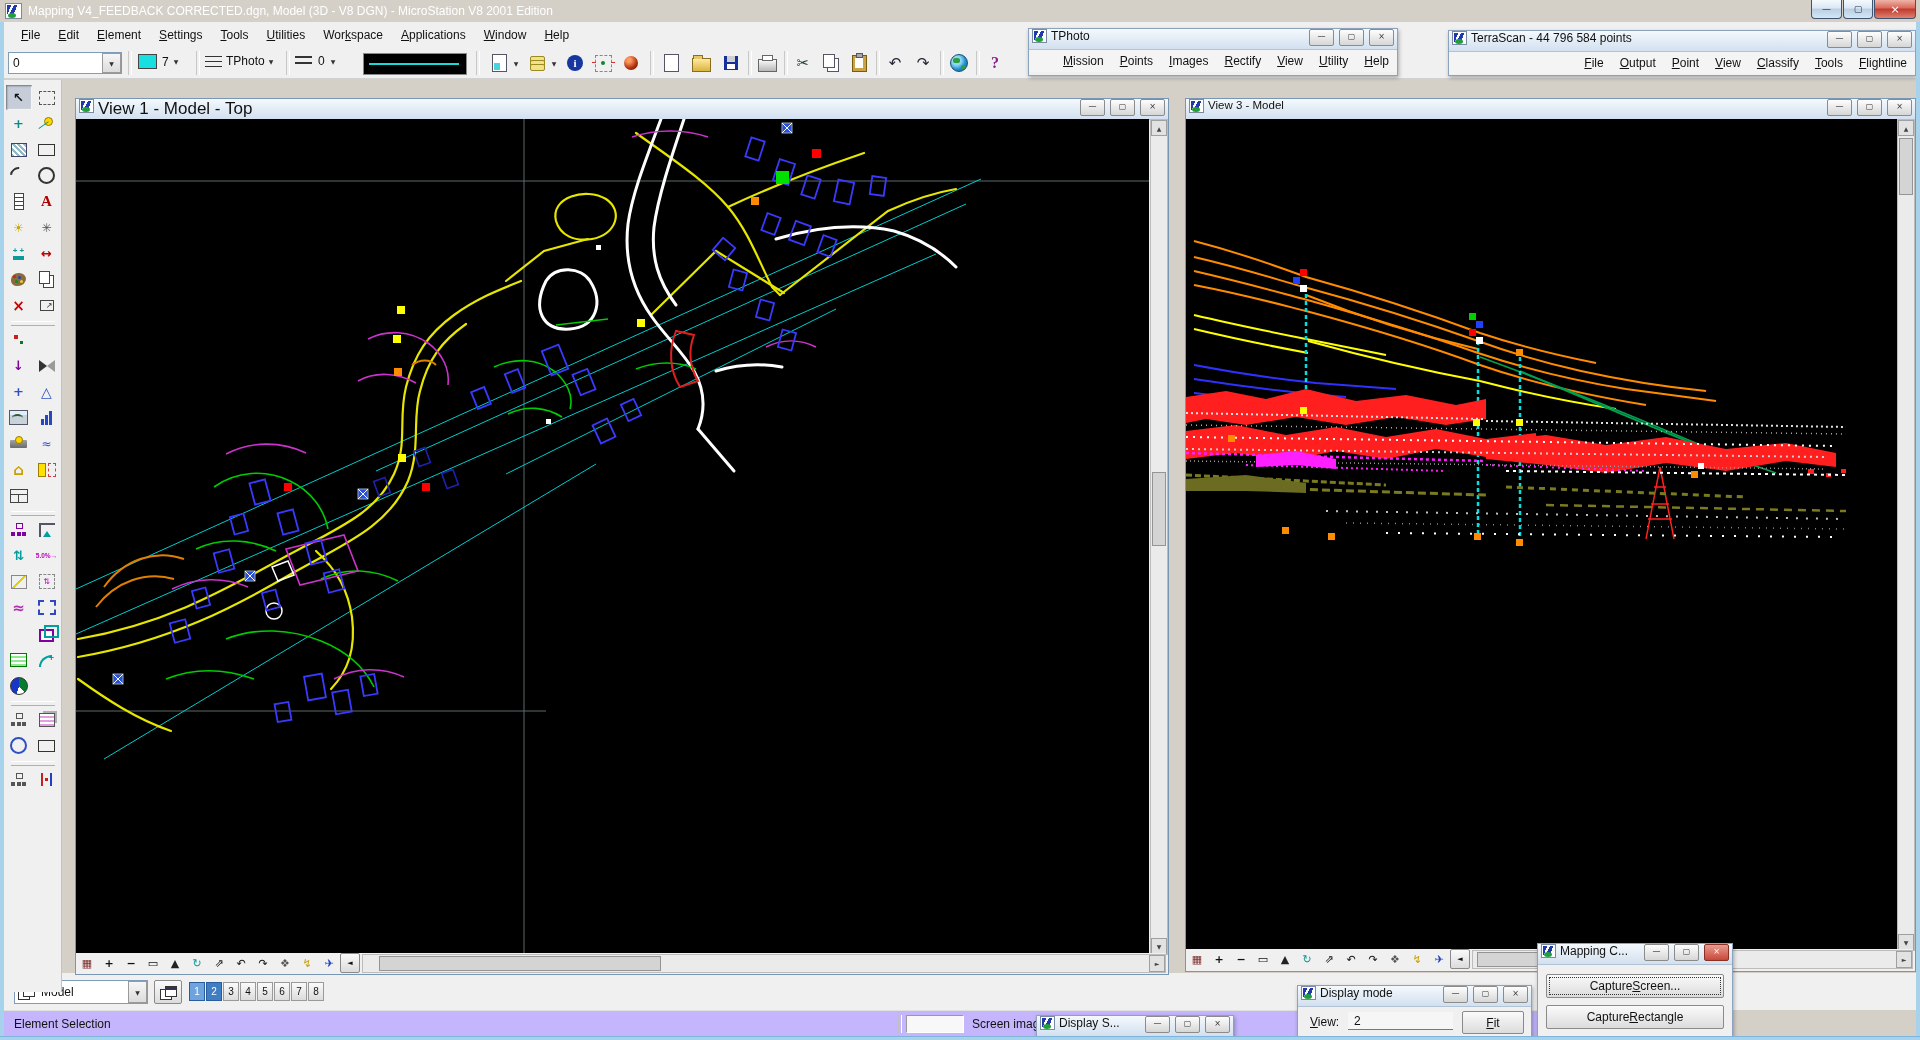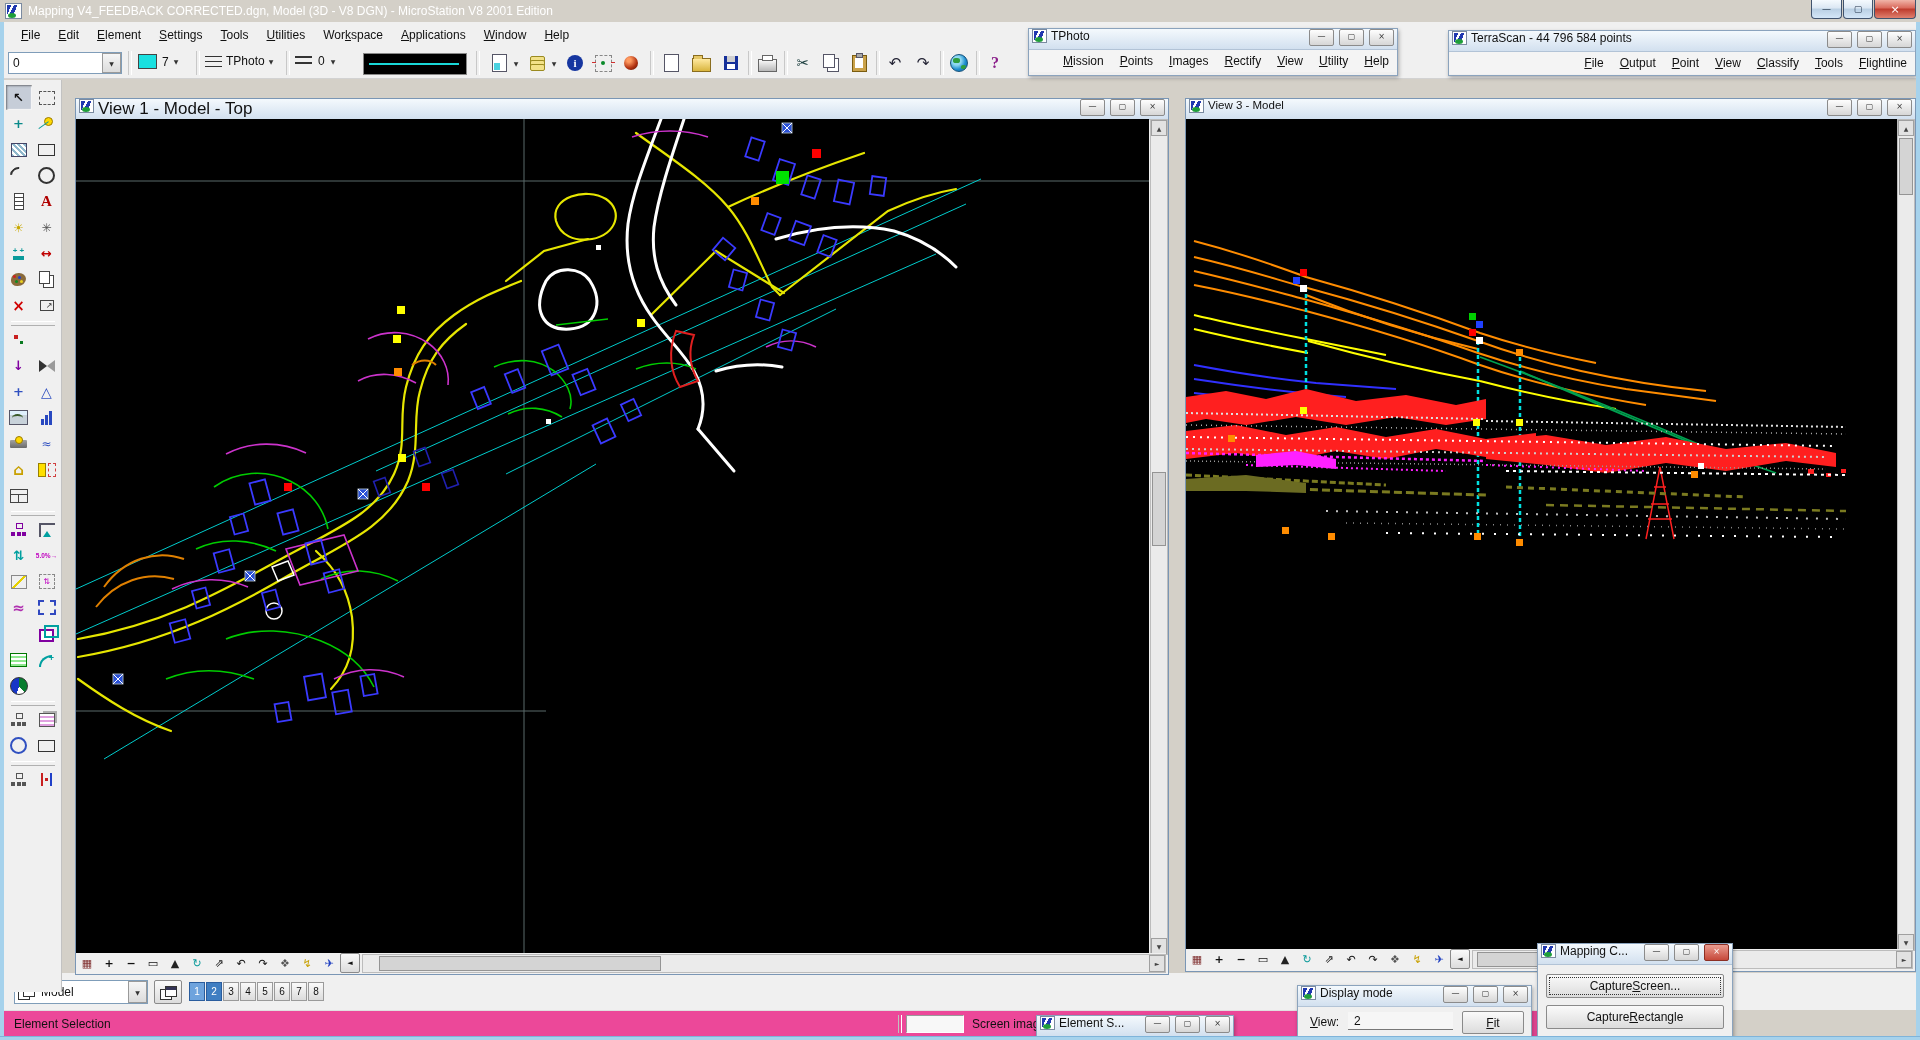--- a/index.html
+++ b/index.html
@@ -124,21 +124,21 @@
   .p-bars .lr{width:2px;height:13px;background:#c82020;}
   .p-bars .dot{width:3px;height:3px;background:#c82020;}
   .p-bars .lb{width:2px;height:13px;background:#2040c8;}
   .p-tin{width:0;height:0;border-left:8px solid #333;border-right:8px solid #9a9a9a;border-top:6px solid transparent;border-bottom:6px solid transparent;}
   .p-measure{border-bottom:4px solid #0a9a9a;color:#0a9a9a;font-size:8px;font-weight:bold;line-height:8px;padding-bottom:1px;}
   .p-bulbline{width:15px;height:13px;position:relative;}
   .p-bulbline::before{content:"";position:absolute;right:1px;top:0;width:7px;height:7px;border-radius:50%;background:#ffd800;border:1px solid #9a7a00;}
   .p-bulbline::after{content:"";position:absolute;left:0;bottom:1px;width:12px;height:1px;background:#0a9a9a;transform:rotate(-35deg);transform-origin:left bottom;}
   
   #bottomstrip{left:4px;top:973px;width:1912px;height:37px;background:#f0f0f0;z-index:3;}
-  #statusbar{left:4px;top:1010px;width:1612px;height:26px;background:#ec4899;display:flex;align-items:center;z-index:6;border-top:1px solid #e0e0e0;}
+  #statusbar{left:4px;top:1010px;width:1612px;height:26px;background:#c4b5fd;display:flex;align-items:center;z-index:6;border-top:1px solid #e0e0e0;}
   .ssep{width:2px;height:18px;border-left:1px solid #c0c0c0;border-right:1px solid #fff;}
   .toggle{width:14px;height:17px;border:1px solid #9a9a9a;background:linear-gradient(#fafafa,#dcdcdc);font-size:10px;display:flex;align-items:center;justify-content:center;margin-left:1px;color:#111;}
   .toggle.on1{background:#6ea3dd;color:#fff;border-color:#2a5d9e;}
   .toggle.on2{background:#3f7ec2;color:#fff;border-color:#2a5d9e;}
   .winstack{width:17px;height:13px;position:relative;}
   .winstack::before{content:"";position:absolute;left:0;top:3px;width:10px;height:9px;background:#fff;border:1px solid #333;}
   .winstack::after{content:"";position:absolute;left:5px;top:0;width:10px;height:9px;background:#fff;border:1px solid #333;box-shadow:inset 0 3px 0 #335;}
   .btn3d{background:linear-gradient(#fafafa,#dcdcdc);border:1px solid #8a8a8a;border-radius:2px;display:flex;align-items:center;justify-content:center;}
   u{text-decoration:underline;}
 </style>
@@ -807,21 +807,21 @@
 <div id="statusbar" class="abs">
   <span style="padding-left:10px;flex:0 0 884px">Element Selection</span>
   <span class="ssep"></span>
   <span style="width:56px;height:16px;margin-left:4px;background:#f8f8f8;border:1px solid;border-color:#9a9a9a #fff #fff #9a9a9a"></span>
   <span style="padding-left:8px">Screen image captured successfully</span>
 </div>
 
 <div class="cwin" style="left:1036px;top:1015px;width:196px;height:25px;z-index:20">
   <div class="ctb">
     <span class="ms-logo" style="width:13px;height:12px"></span>
-    <span class="cap">Element S...</span>
+    <span class="cap">Display S...</span>
     <span class="wbtn glyph">—</span>
     <span class="wbtn glyph">▢</span>
     <span class="wbtn glyph">×</span>
   </div>
 </div>
 
 <div class="cwin" style="left:1297px;top:985px;width:233px;height:55px;z-index:20;overflow:hidden">
   <div class="ctb">
     <span class="ms-logo" style="width:13px;height:12px"></span>
     <span class="cap">Display mode</span>

